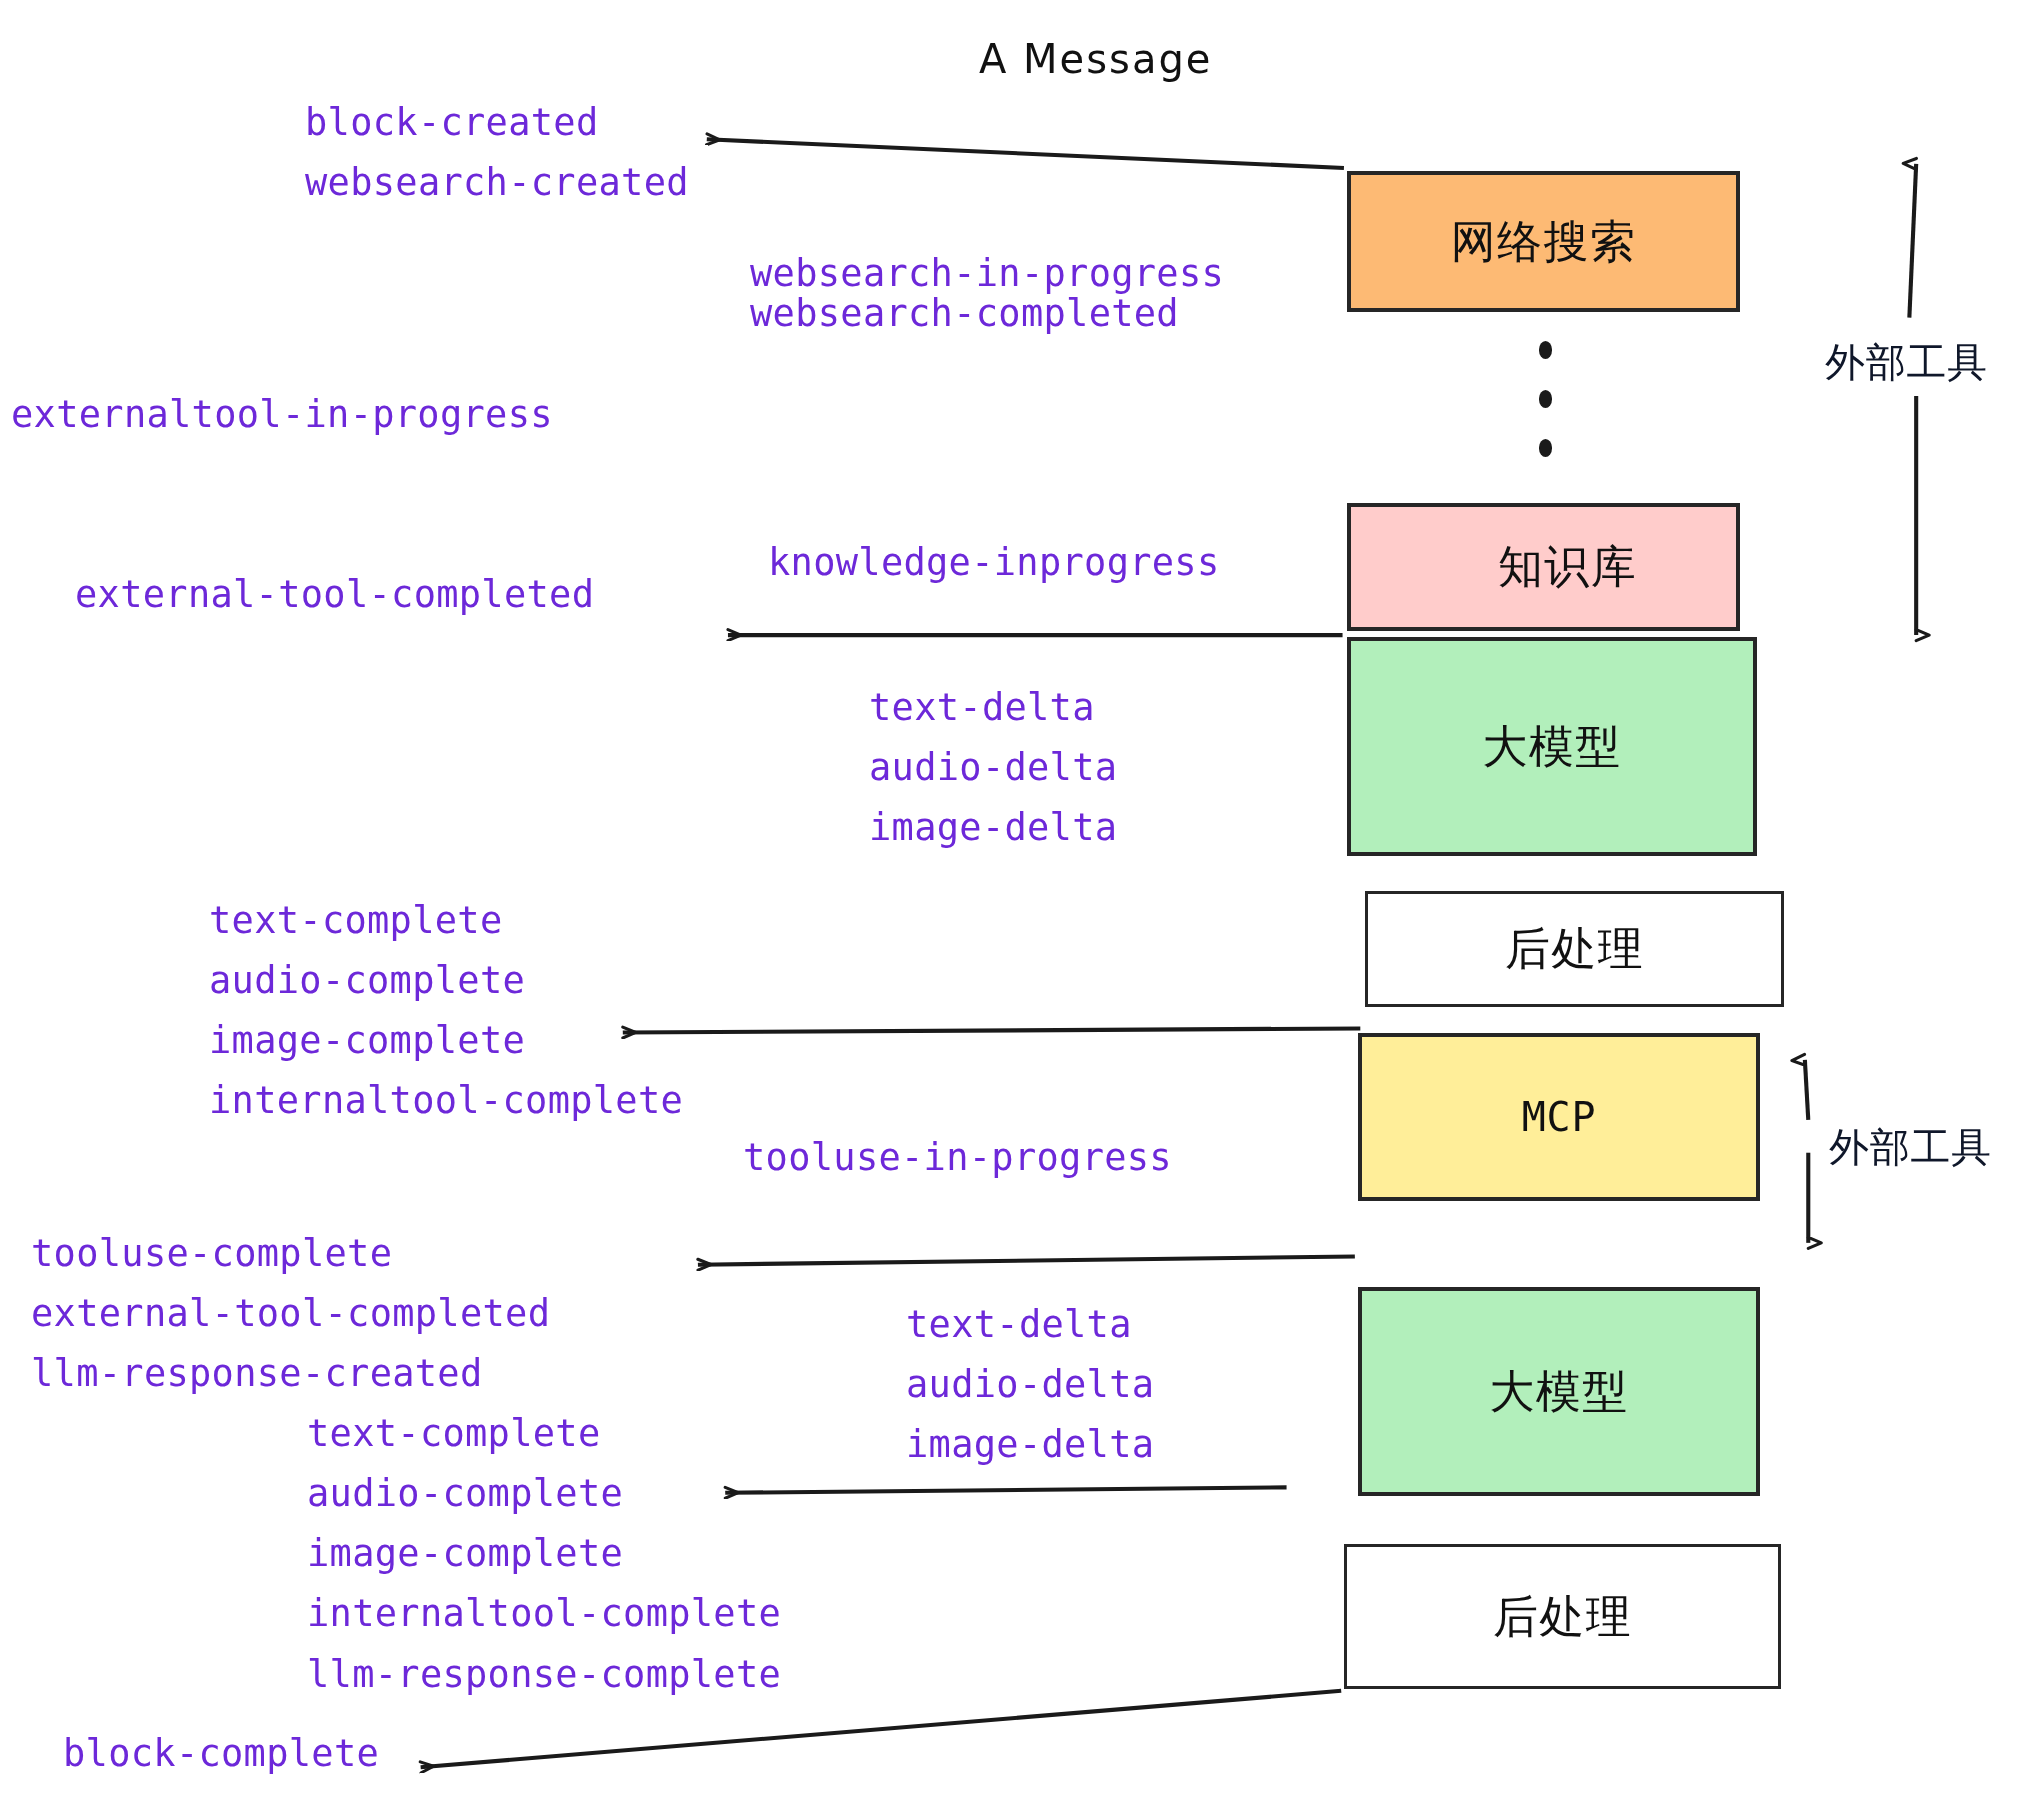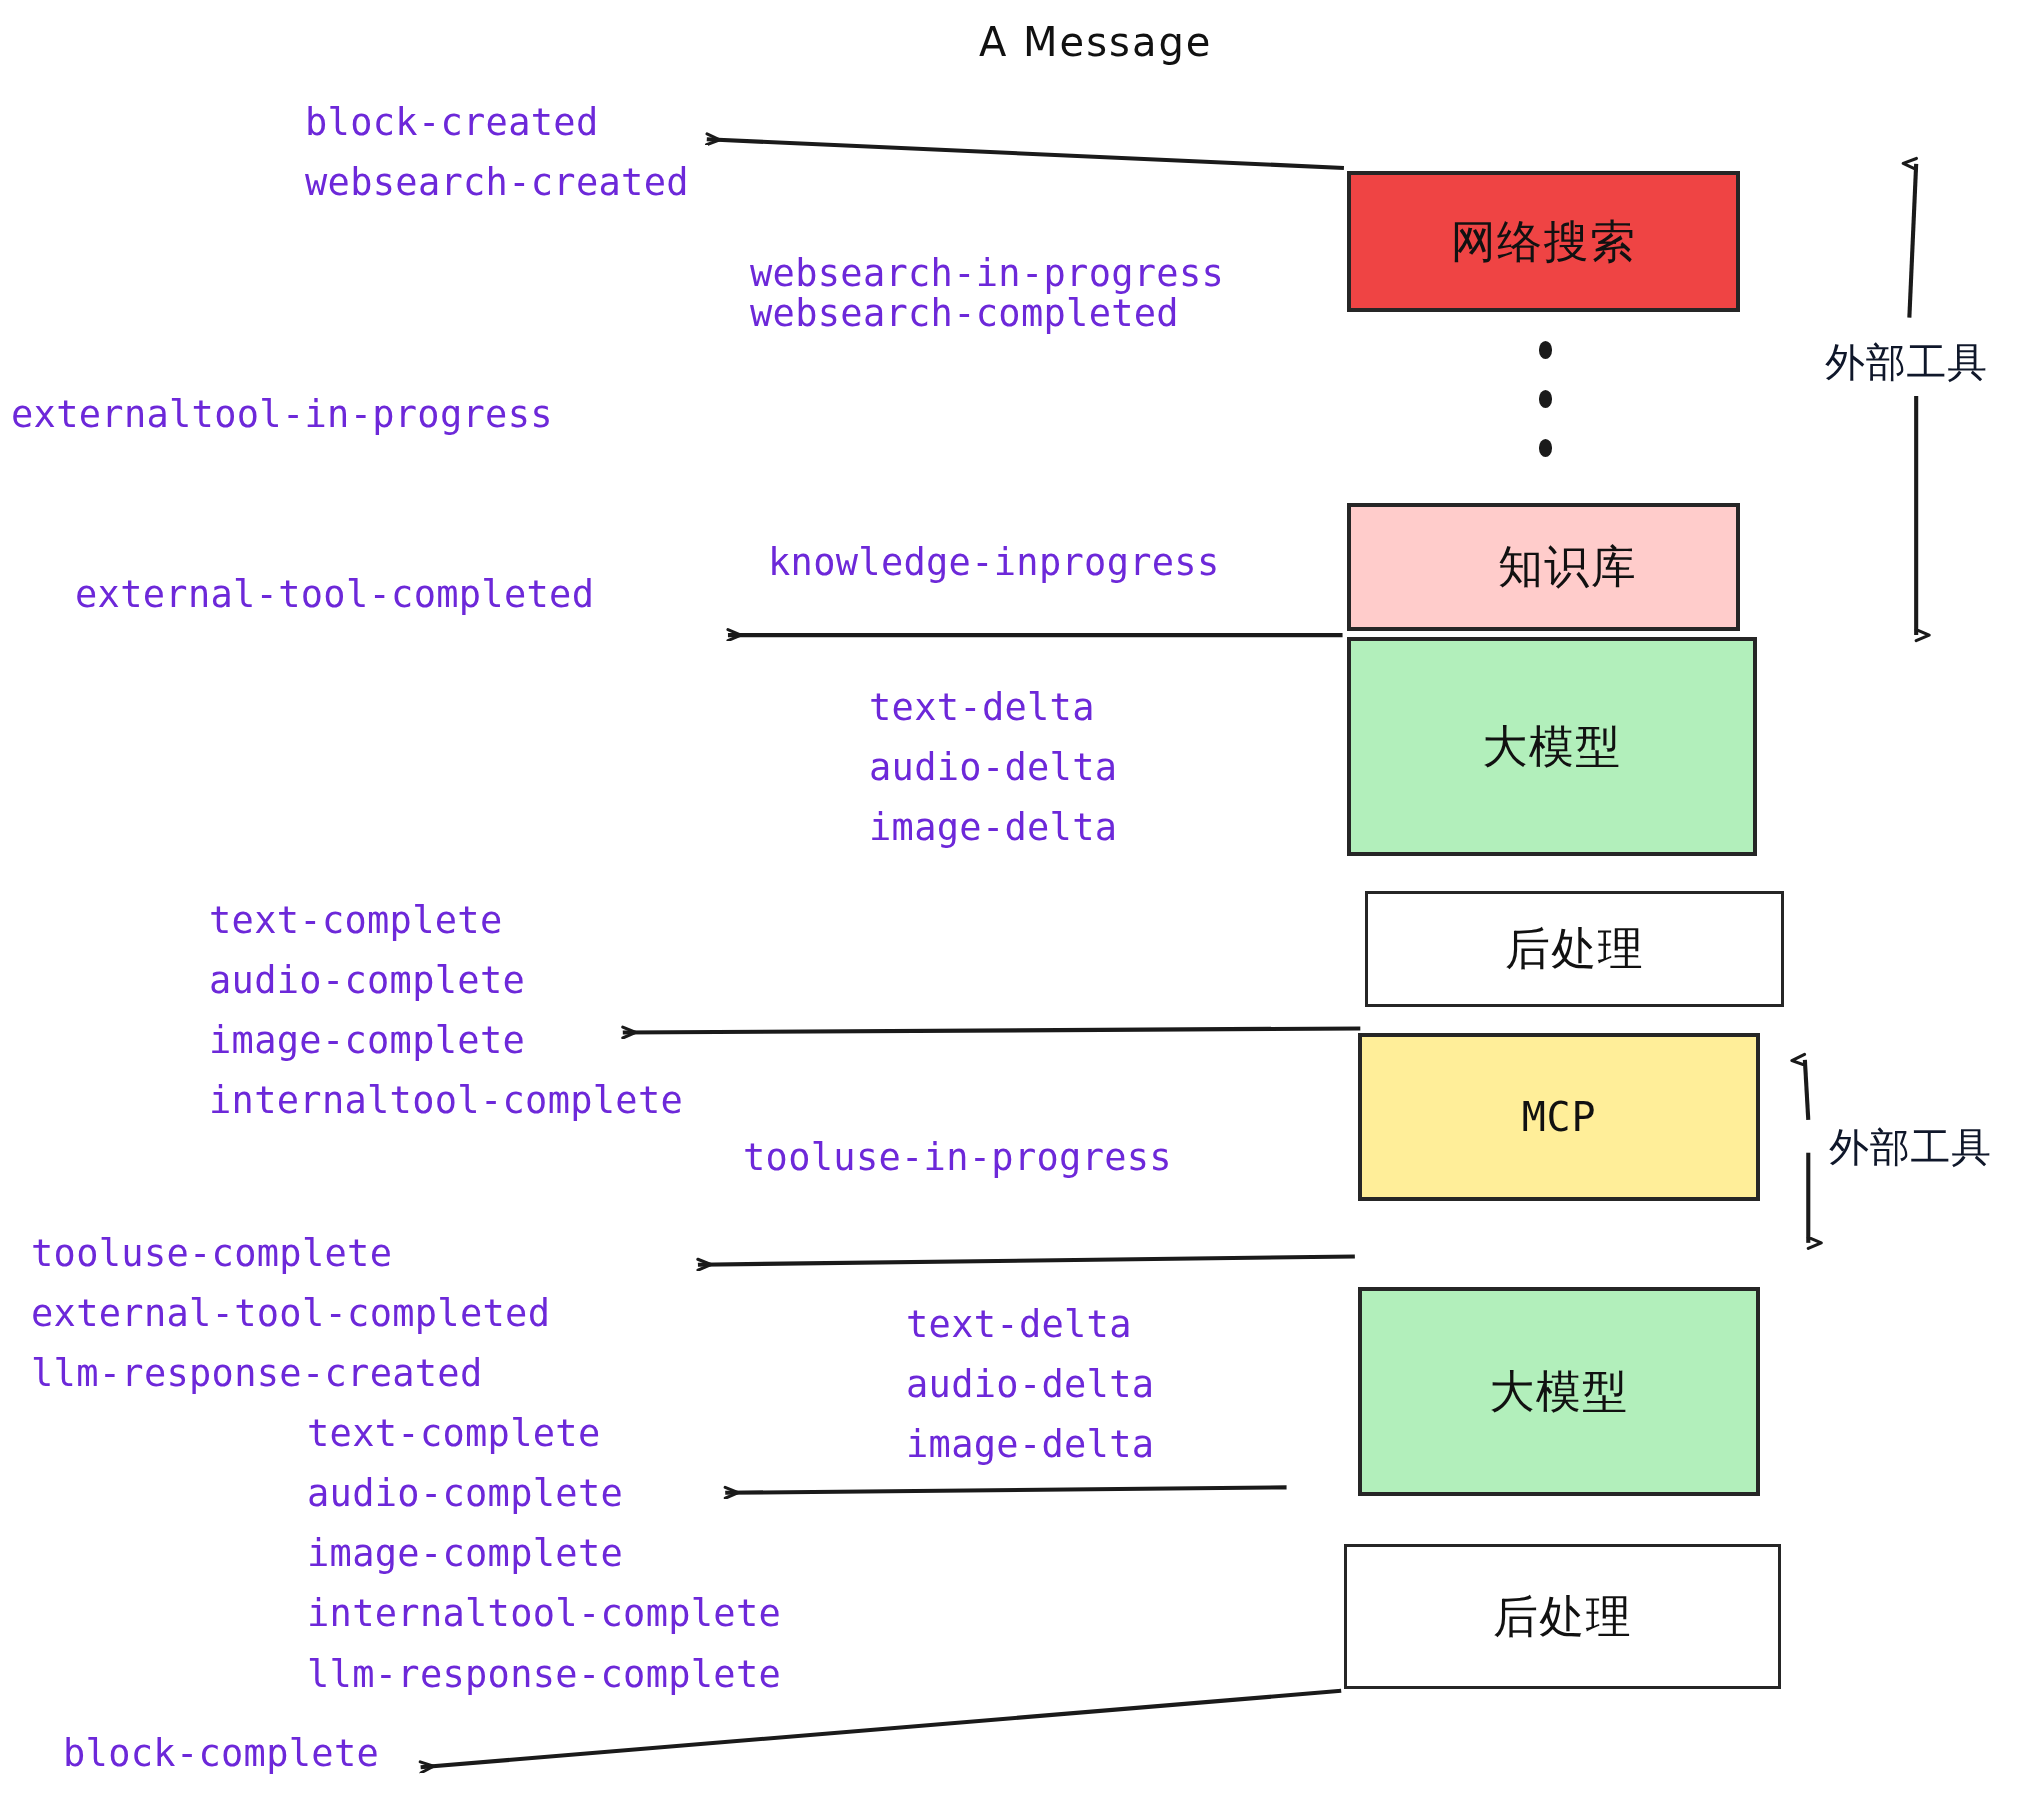--- a/index.html
+++ b/index.html
@@ -81,21 +81,21 @@
     left:0;top:0;
     width:2035px;height:1796px;
     pointer-events:none;
   }
 </style>
 </head>
 <body>
 
 <div id="stage">
 
-  <div class="title" style="left:979px;top:19px;">A Message</div>
+  <div class="title" style="left:979px;top:36px;">A Message</div>
 
   <div class="lbl" style="left:305px;top:104px;">block-created</div>
 
   <div class="lbl" style="left:305px;top:164px;">websearch-created</div>
 
   <div class="lbl" style="left:750px;top:207px;margin-top:48px;">websearch-in-progress</div>
 
   <div class="lbl" style="left:750px;top:295px;">websearch-completed</div>
 
   <div class="lbl" style="left:11px;top:396px;">externaltool-in-progress</div>
@@ -125,21 +125,21 @@
   <div class="lbl" style="left:906px;top:1426px;">image-delta</div>
 
   <div class="lbl" style="left:307px;top:1415px;">text-complete</div>
   <div class="lbl" style="left:307px;top:1475px;">audio-complete</div>
   <div class="lbl" style="left:307px;top:1535px;">image-complete</div>
   <div class="lbl" style="left:307px;top:1595px;">internaltool-complete</div>
   <div class="lbl" style="left:307px;top:1656px;">llm-response-complete</div>
 
   <div class="lbl" style="left:23px;top:1735px;margin-left:40px;">block-complete</div>
 
-  <div class="box" style="left:1347px;top:171px;width:393px;height:141px;background:#ef4444;">
+  <div class="box" style="left:1347px;top:171px;width:393px;height:141px;background:#fdba74;">
     <span>网络搜索</span>
   </div>
 
   <div class="box" style="left:1347px;top:503px;width:393px;height:128px;background:#FFCCCB;padding-left:48px;">
     <span>知识库</span>
   </div>
 
   <div class="box" style="left:1347px;top:637px;width:410px;height:219px;background:#B2EFBB;">
     <span>大模型</span>
   </div>

